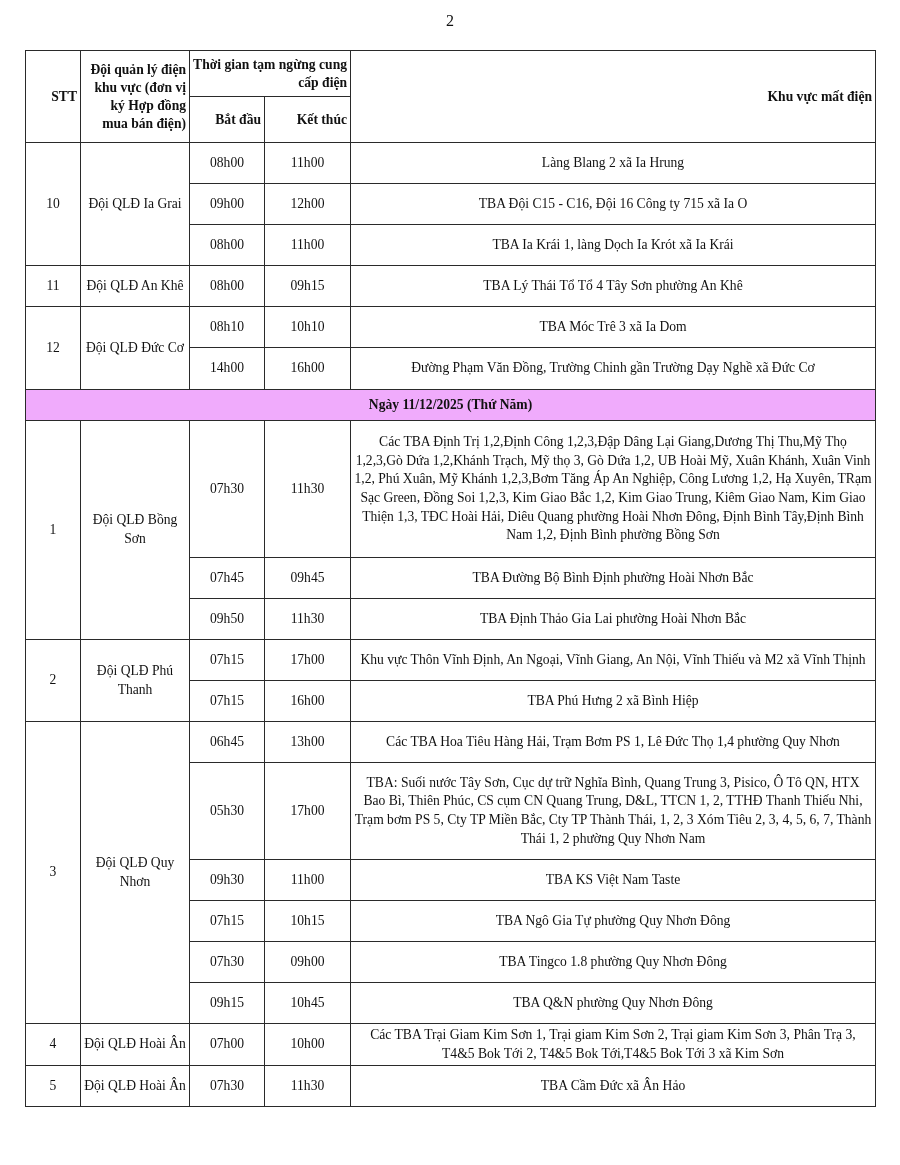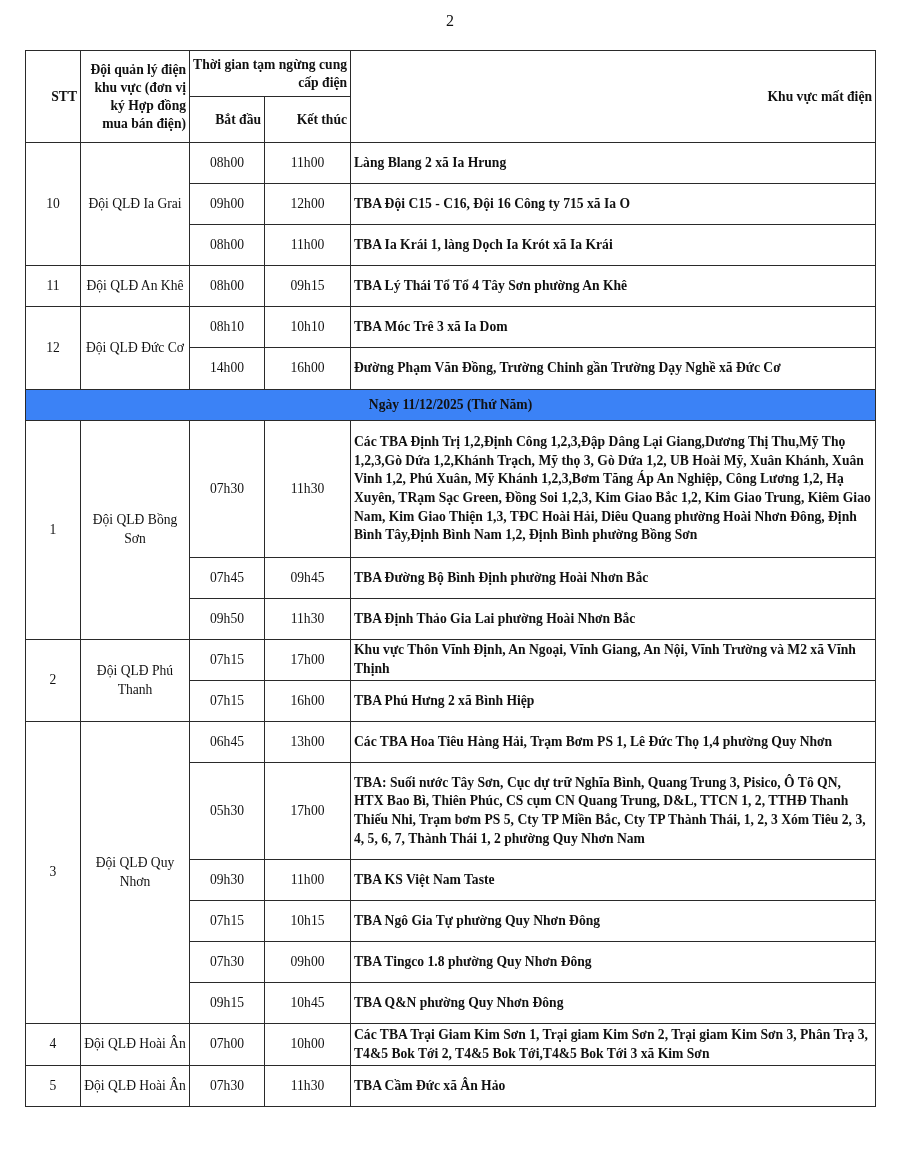--- a/index.html
+++ b/index.html
@@ -42,23 +42,23 @@
       font-weight: bold;
       text-align: right;
       line-height: 18px;
     }
     .c-stt { width: 55px; }
     .c-team { width: 109px; }
     .c-start { width: 75px; }
     .c-end { width: 86px; }
     .c-area { width: auto; }
     td.center { text-align: center; }
-    td.area { text-align: left; padding-left: 3px; padding-right: 4px; font-weight: bold; }
+    td.area { text-align: center; padding-left: 3px; padding-right: 4px; }
     td.day-row {
-      background: #3b82f6;
+      background: #f0abfc;
       text-align: center;
       font-weight: bold;
       height: 30px;
     }
   </style>
 </head>
 <body>
 
 <div class="page-number">2</div>
 
@@ -143,21 +143,21 @@
       <td class="center">09h50</td>
       <td class="center">11h30</td>
       <td class="area">TBA Định Thảo Gia Lai phường Hoài Nhơn Bắc</td>
     </tr>
 
     <tr style="height:41px">
       <td rowspan="2" class="center">2</td>
       <td rowspan="2" class="center">Đội QLĐ Phú Thanh</td>
       <td class="center">07h15</td>
       <td class="center">17h00</td>
-      <td class="area">Khu vực Thôn Vĩnh Định, An Ngoại, Vĩnh Giang, An Nội, Vĩnh Trường và M2 xã Vĩnh Thịnh</td>
+      <td class="area">Khu vực Thôn Vĩnh Định, An Ngoại, Vĩnh Giang, An Nội, Vĩnh Thiếu và M2 xã Vĩnh Thịnh</td>
     </tr>
     <tr style="height:41px">
       <td class="center">07h15</td>
       <td class="center">16h00</td>
       <td class="area">TBA Phú Hưng 2 xã Bình Hiệp</td>
     </tr>
 
     <tr style="height:41px">
       <td rowspan="6" class="center">3</td>
       <td rowspan="6" class="center">Đội QLĐ Quy Nhơn</td>

